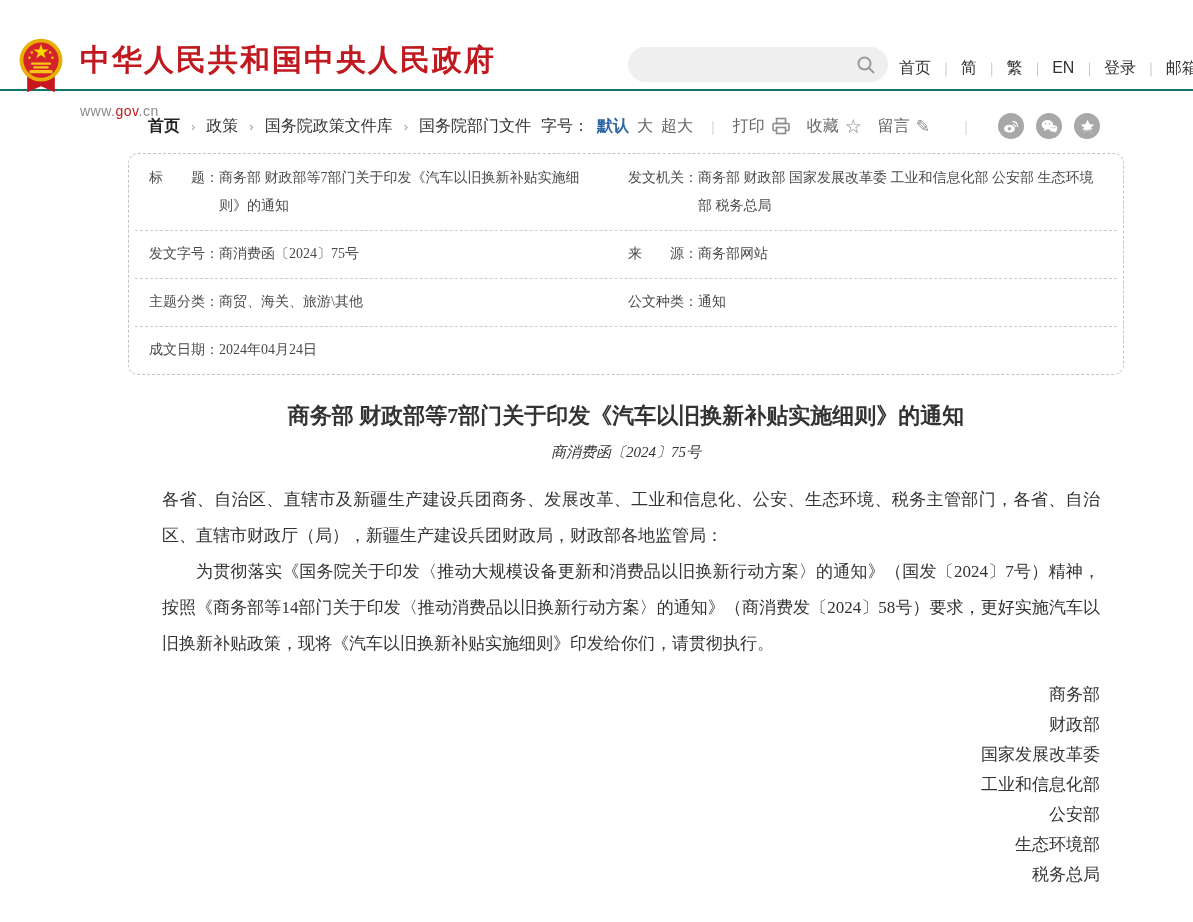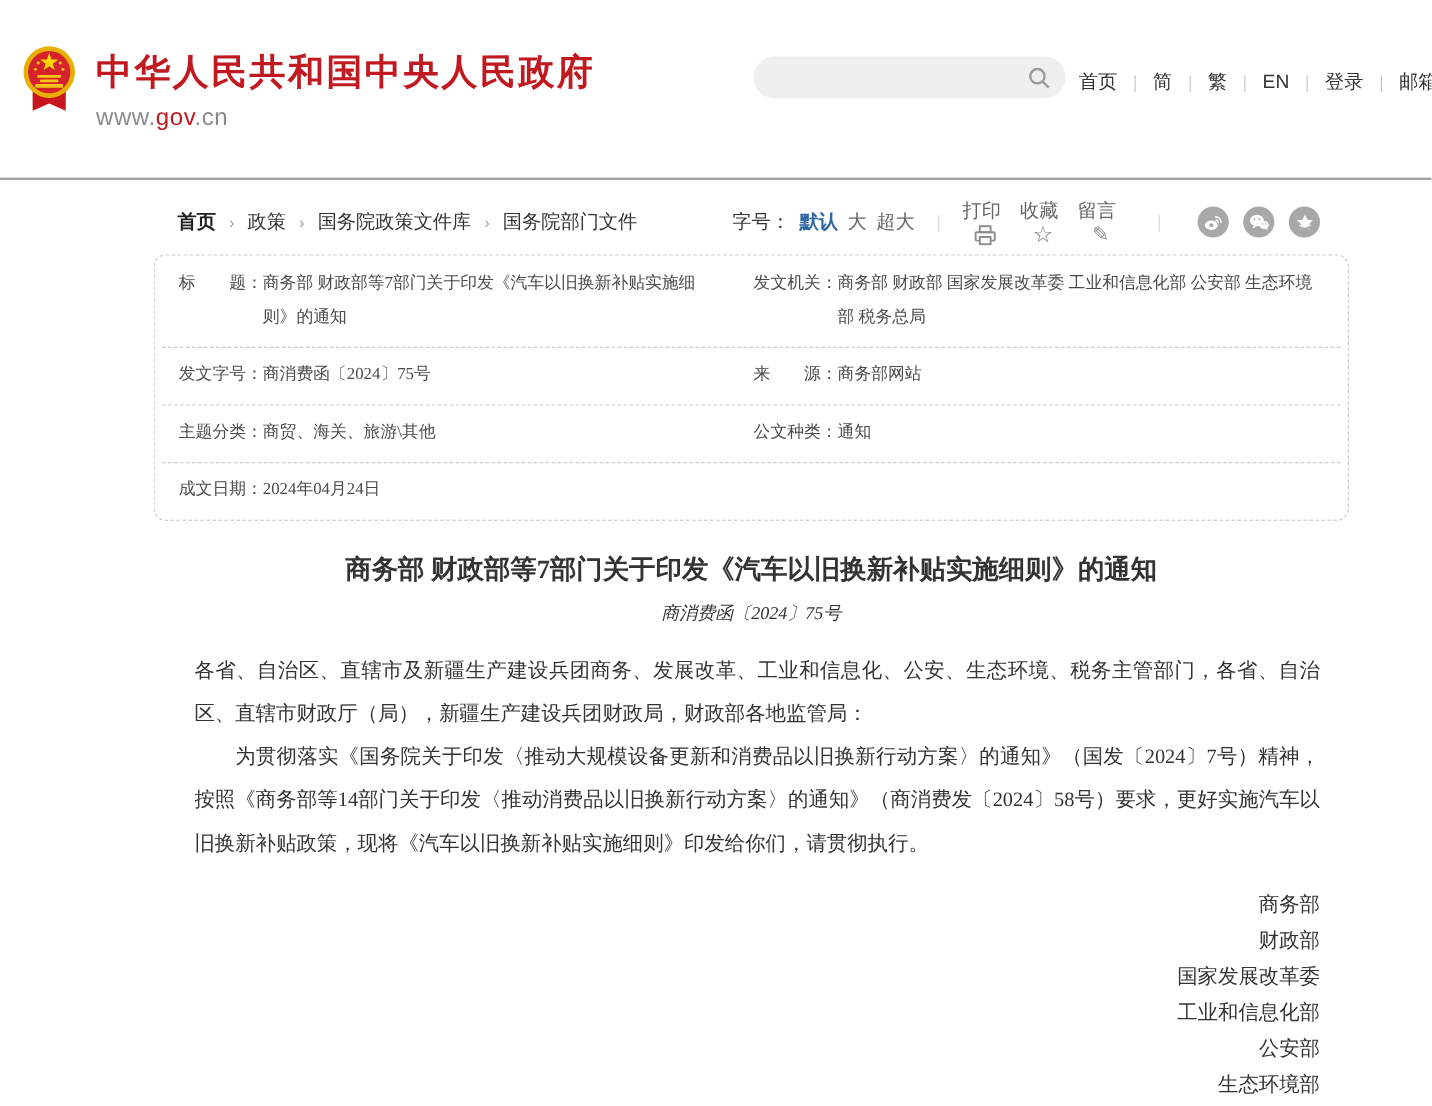--- a/index.html
+++ b/index.html
@@ -2,44 +2,44 @@
 <html lang="zh"><head>
 <meta charset="utf-8">
 <style>
   * { margin:0; padding:0; box-sizing:border-box; }
   html,body { background:#fff; }
   body {
     width:1193px; height:922px; overflow:hidden; position:relative;
     font-family:"Liberation Sans", sans-serif; color:#333;
   }
   
-  .header { position:relative; height:150px; background:#fff; border-bottom:2px solid #a3a3a3;text-decoration:underline; }
+  .header { position:relative; height:91px; background:#fff; border-bottom:2px solid #0f766e;text-decoration:underline; }
   .logo { position:absolute; left:18px; top:36px; width:46px; height:62px; cursor:pointer; }
   .brand { position:absolute; left:80px; top:40px; cursor:pointer; }
   .brand h1 { font-size:30px; font-weight:bold; color:#c01920; letter-spacing:2px; font-family:"Liberation Sans", sans-serif; }
-  .brand .url { margin-top:6px; font-size:20px; color:#8a8a8a; letter-spacing:.5px; }
+  .brand .url { margin-top:22px; font-size:14px; color:#8a8a8a; letter-spacing:.5px; }
   .brand .url .gov { color:#c01920; }
   .search { position:absolute; left:628px; top:47px; width:260px; height:35px;
     background:#efefef; border-radius:18px; display:flex; align-items:center; padding:0 12px; }
   .search input { flex:1; border:none; background:transparent; outline:none; font-size:15px; height:100%; }
   .search .mag { width:20px; height:20px; flex-shrink:0; cursor:pointer; }
   .topnav { position:absolute; left:899px; top:58px; font-size:16px; white-space:nowrap; }
   .topnav a { color:#333; text-decoration:none; cursor:pointer; }
   .topnav .sep { color:#bfbfbf; margin:0 8px; font-size:14px; }
   
   .crumb-row { margin:22px 0 0 148px; width:952px; display:flex; align-items:center; height:26px; font-size:16px; }
   .crumb a { color:#333; text-decoration:none; }
   .crumb .home { font-weight:bold; color:#222; }
   .crumb .gt { color:#999; margin:0 11px; font-size:13px; }
   .tools { margin-left:auto; display:flex; align-items:center;justify-content:center; }
   .fs-label { color:#333; }
   .fs-opt { margin-left:8px; color:#666; cursor:pointer; }
   .fs-opt.active { color:#2d66a3; font-weight:bold; }
   .tdiv { color:#ddd; margin:0 18px; font-size:15px; }
-  .tool-btn { display:flex; align-items:center; color:#666; cursor:pointer; margin-right:16px;flex-direction:column; }
+  .tool-btn { display:flex; align-items:center; color:#666; cursor:pointer; margin-right:16px; }
   .tool-btn:last-of-type { margin-right:0; }
   .tool-btn .glyph { margin-left:6px; color:#8c8c8c; font-size:17px; line-height:1; }
   .tool-btn svg { margin-left:6px; }
   .share { display:flex; align-items:center; }
   .share .circle { width:26px; height:26px; border-radius:50%; background:#a8a8a8; margin-left:12px;
     display:flex; align-items:center; justify-content:center; cursor:pointer; color:#fff; font-size:13px; }
   
   .meta-box { margin:14px 0 0 128px; width:996px; border:1px dashed #c3c3c3; border-radius:10px;
     font-family:"Liberation Serif","DejaVu Serif",serif; font-size:14px; color:#4a4a4a; }
   .m-row { display:grid; grid-template-columns:497px 1fr; padding:10px 0; position:relative; }

